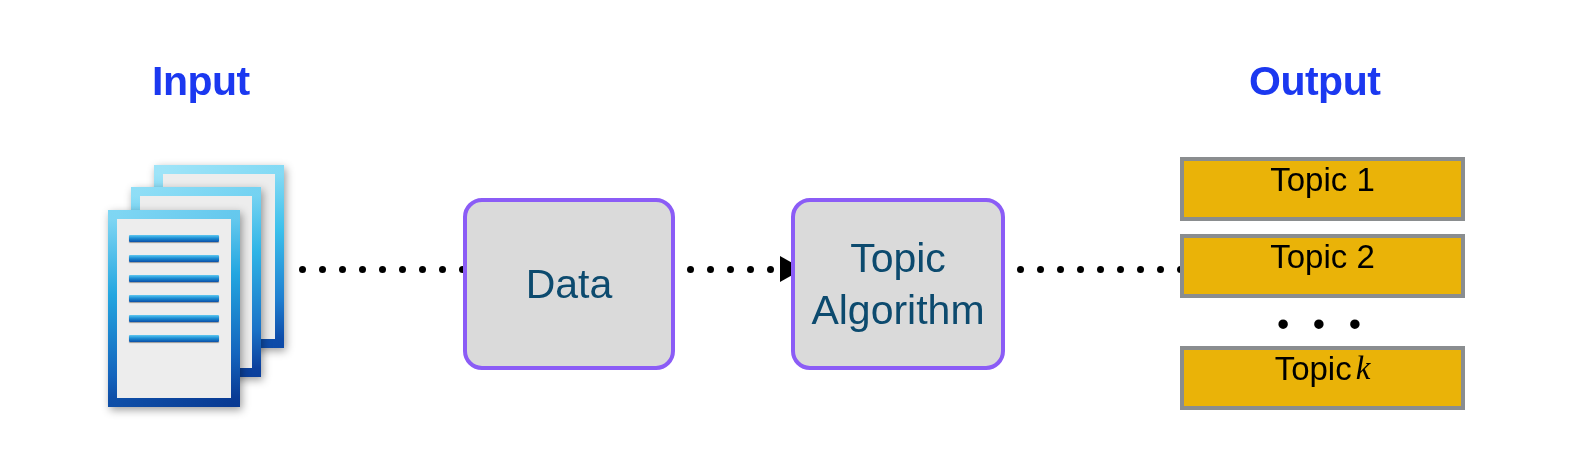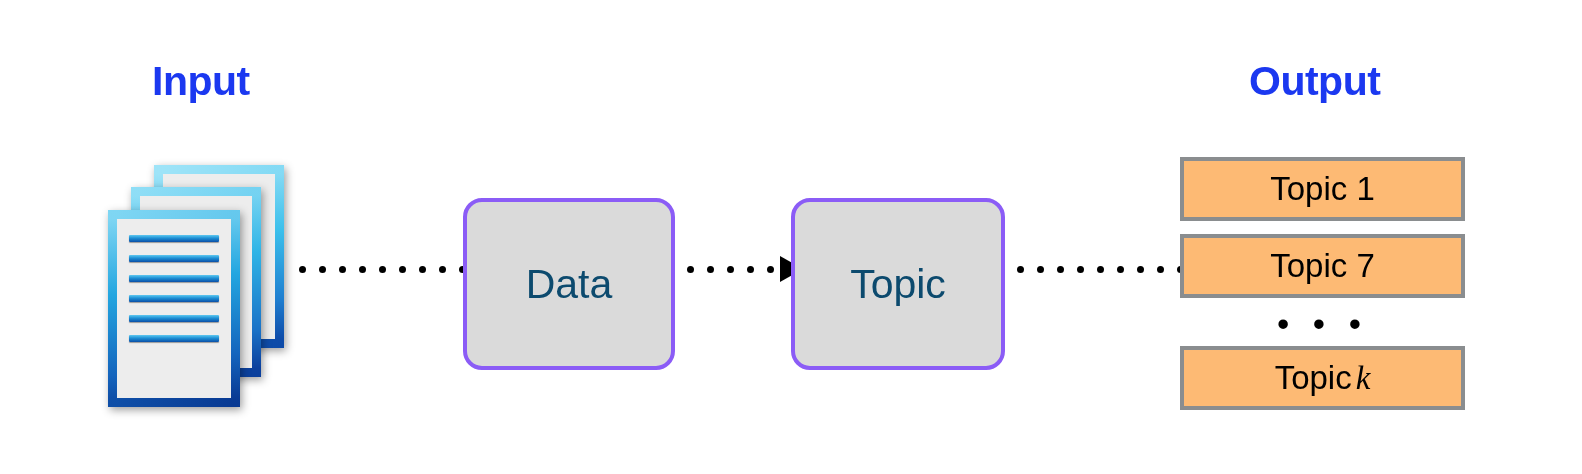--- a/index.html
+++ b/index.html
@@ -125,24 +125,24 @@
     margin-left: 6px;
   }
   #arrow-1 { left: 299px; top: 258px; }
   #arrow-2 { left: 687px; top: 258px; }
   #arrow-3 { left: 1017px; top: 258px; }
 
   
   .topic-box {
     position: absolute;
     box-sizing: border-box;
-    background: #fdba74;
+    background: #eab308;
     border: 4px solid #8a8d8f;
     display: flex;
-    align-items: center;
+    align-items: flex-start;
     justify-content: center;
     font-size: 33px;
     color: #000000;
     white-space: nowrap;
   }
   #topic-box-0 { left: 1180px; top: 157px; width: 285px; height: 64px; }
   #topic-box-1 { left: 1180px; top: 234px; width: 285px; height: 64px; }
   #topic-box-2 { left: 1180px; top: 346px; width: 285px; height: 64px; }
   .topic-var {
     font-family: "Liberation Serif", serif;
@@ -214,20 +214,21 @@
       <span class="arrow-dot"></span>
       <span class="arrow-dot"></span>
       <span class="arrow-dot"></span>
     </div>
     <div class="arrow-head"></div>
   </div>
 
   <div id="box-algorithm" class="process-box">
     <div>
       <span class="process-line">Topic</span>
+      <span class="process-line">Algorithm</span>
     </div>
   </div>
 
   <div id="arrow-3" class="arrow">
     <div class="arrow-dots">
       <span class="arrow-dot"></span>
       <span class="arrow-dot"></span>
       <span class="arrow-dot"></span>
       <span class="arrow-dot"></span>
       <span class="arrow-dot"></span>
@@ -237,21 +238,21 @@
       <span class="arrow-dot"></span>
     </div>
     <div class="arrow-head"></div>
   </div>
 
   <div id="topic-box-0" class="topic-box">
     <span>Topic 1</span>
   </div>
 
   <div id="topic-box-1" class="topic-box">
-    <span>Topic 7</span>
+    <span>Topic 2</span>
   </div>
 
   <div id="topic-ellipsis">• • •</div>
 
   <div id="topic-box-2" class="topic-box">
     <span>Topic</span>
     <span class="topic-var">k</span>
   </div>
 
 </div>

